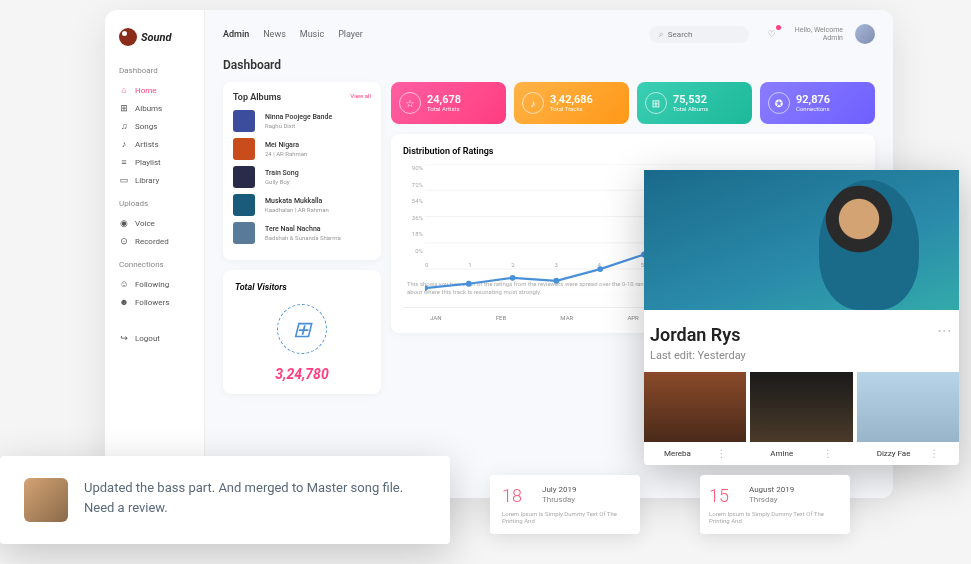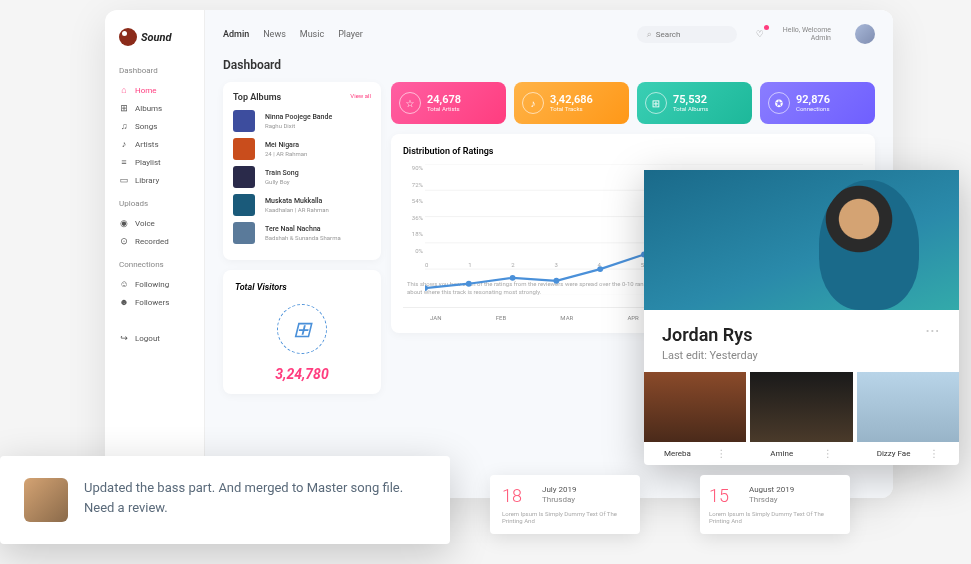--- a/index.html
+++ b/index.html
@@ -21,21 +21,21 @@
 .main { flex:1; padding:14px 18px; background:#f7f9fc; border-radius:0 12px 12px 0; overflow:hidden; }
 
 .topbar { display:flex; align-items:center; gap:16px; font-size:9px; color:#666; margin-bottom:14px; }
 .topnav { display:flex; gap:14px; }
 .topnav span { cursor:pointer; }
 .topnav span.active { color:#333; font-weight:500; }
 .search-box { margin-left:auto; display:flex; align-items:center; gap:4px; background:#f0f2f6; border-radius:12px; padding:3px 10px; width:100px; }
 .search-box input { border:none; background:transparent; font-size:8px; outline:none; width:60px; color:#888; }
 .bell { position:relative; width:14px; height:14px; display:flex; align-items:center; justify-content:center; }
 .bell::after { content:''; position:absolute; top:-2px; right:-2px; width:5px; height:5px; background:#ff3d7f; border-radius:50%; }
-.welcome { display:flex; align-items:center; gap:24px; }
+.welcome { display:flex; align-items:center; gap:12px; }
 .welcome-text { font-size:7px; color:#888; text-align:right; line-height:1.2; }
 .avatar { width:20px; height:20px; border-radius:50%; background:linear-gradient(135deg,#a8b8d8,#7f8db0); }
 
 .page-title { font-size:12px; font-weight:600; color:#333; margin-bottom:10px; }
 
 .content-row { display:flex; gap:10px; }
 
 .top-albums { background:#fff; border-radius:8px; padding:10px; width:158px; box-shadow:0 2px 8px rgba(0,0,0,0.04); }
 .ta-head { display:flex; justify-content:space-between; align-items:flex-start; margin-bottom:8px; }
 .ta-head h3 { font-size:9px; font-weight:600; color:#333; }
@@ -71,21 +71,21 @@
 
 .visitors { background:#fff; border-radius:8px; padding:12px; width:158px; box-shadow:0 2px 8px rgba(0,0,0,0.04); text-align:center; margin-top:10px;font-style:italic; }
 .visitors h3 { font-size:9px; font-weight:600; text-align:left; margin-bottom:12px; }
 .visitors-icon { width:50px; height:50px; margin:0 auto 12px; border:1.5px dashed #4a90d9; border-radius:50%; display:flex; align-items:center; justify-content:center; font-size:22px; color:#4a90d9; }
 .visitors-num { font-size:14px; font-weight:700; color:#ff3d7f; }
 
 
 .artist-card { position:absolute; top:170px; right:12px; width:315px; background:#fff; border-radius:4px; box-shadow:0 10px 40px rgba(0,0,0,0.25); }
 .artist-photo { height:140px; background:linear-gradient(160deg,#1a6a8a 0%,#2a8aaa 60%,#3aa 100%); position:relative; overflow:hidden; }
 .artist-photo::after{content:'';position:absolute;right:40px;top:10px;width:100px;height:130px;background:radial-gradient(circle at 40% 30%, #d4a373 18%, #2a2a2a 19% 30%, transparent 31%), #1a6a8a;border-radius:50% 50% 40% 40%;}
-.artist-info { padding:14px 18px 10px; display:flex; justify-content:space-between; align-items:flex-start; }
+.artist-info { padding:14px 6px 10px; display:flex; justify-content:space-between; align-items:flex-start; }
 .artist-name { font-size:18px; font-weight:600; color:#222; }
 .artist-edit { font-size:11px; color:#888; margin-top:4px; }
 .more-dots { color:#bbb; font-size:14px; cursor:pointer; letter-spacing:1px; writing-mode:vertical-lr; }
 .thumbs { display:flex; gap:4px; padding:0 0 0 0; }
 .thumb { flex:1; position:relative; }
 .thumb-img { height:70px; background:#333; }
 .thumb:nth-child(1) .thumb-img{background:linear-gradient(#8a4a2a,#4a2a1a);}
 .thumb:nth-child(2) .thumb-img{background:linear-gradient(#1a1a1a,#4a3a2a);}
 .thumb:nth-child(3) .thumb-img{background:linear-gradient(#b8d4e8,#98b4c8);}
 .thumb-label { padding:6px 20px; font-size:8px; color:#333; display:flex; justify-content:space-between; align-items:center; }

